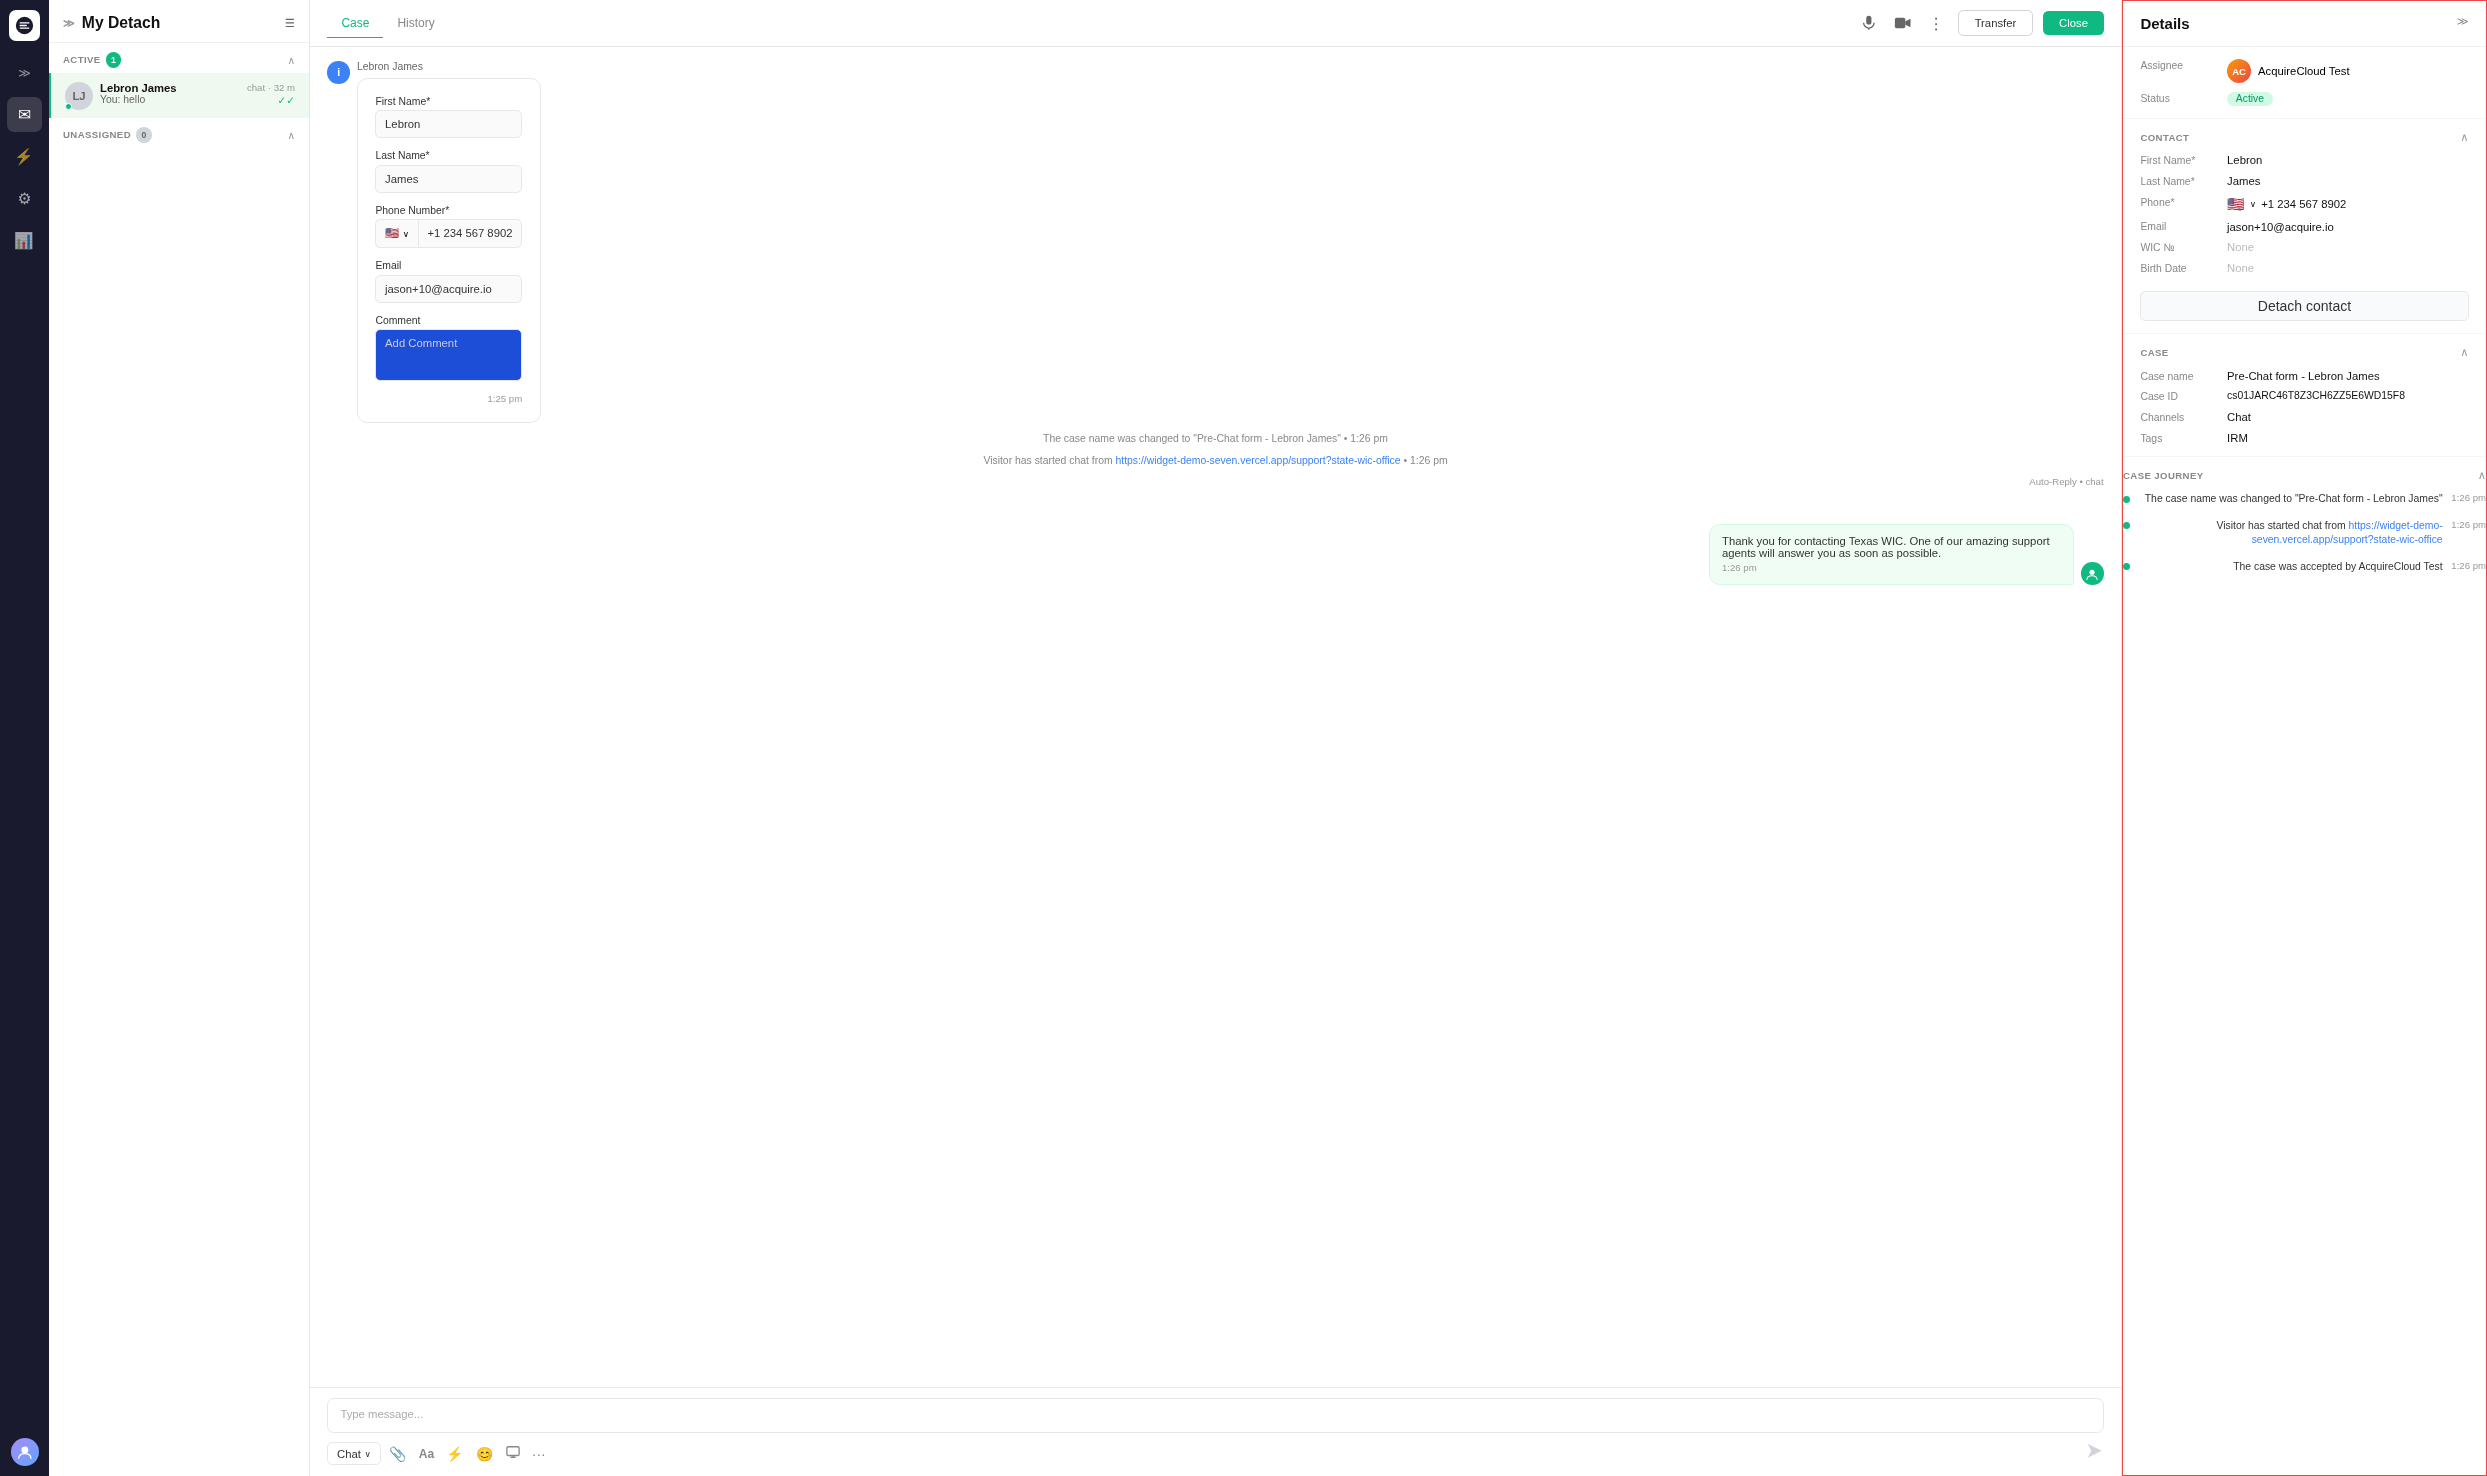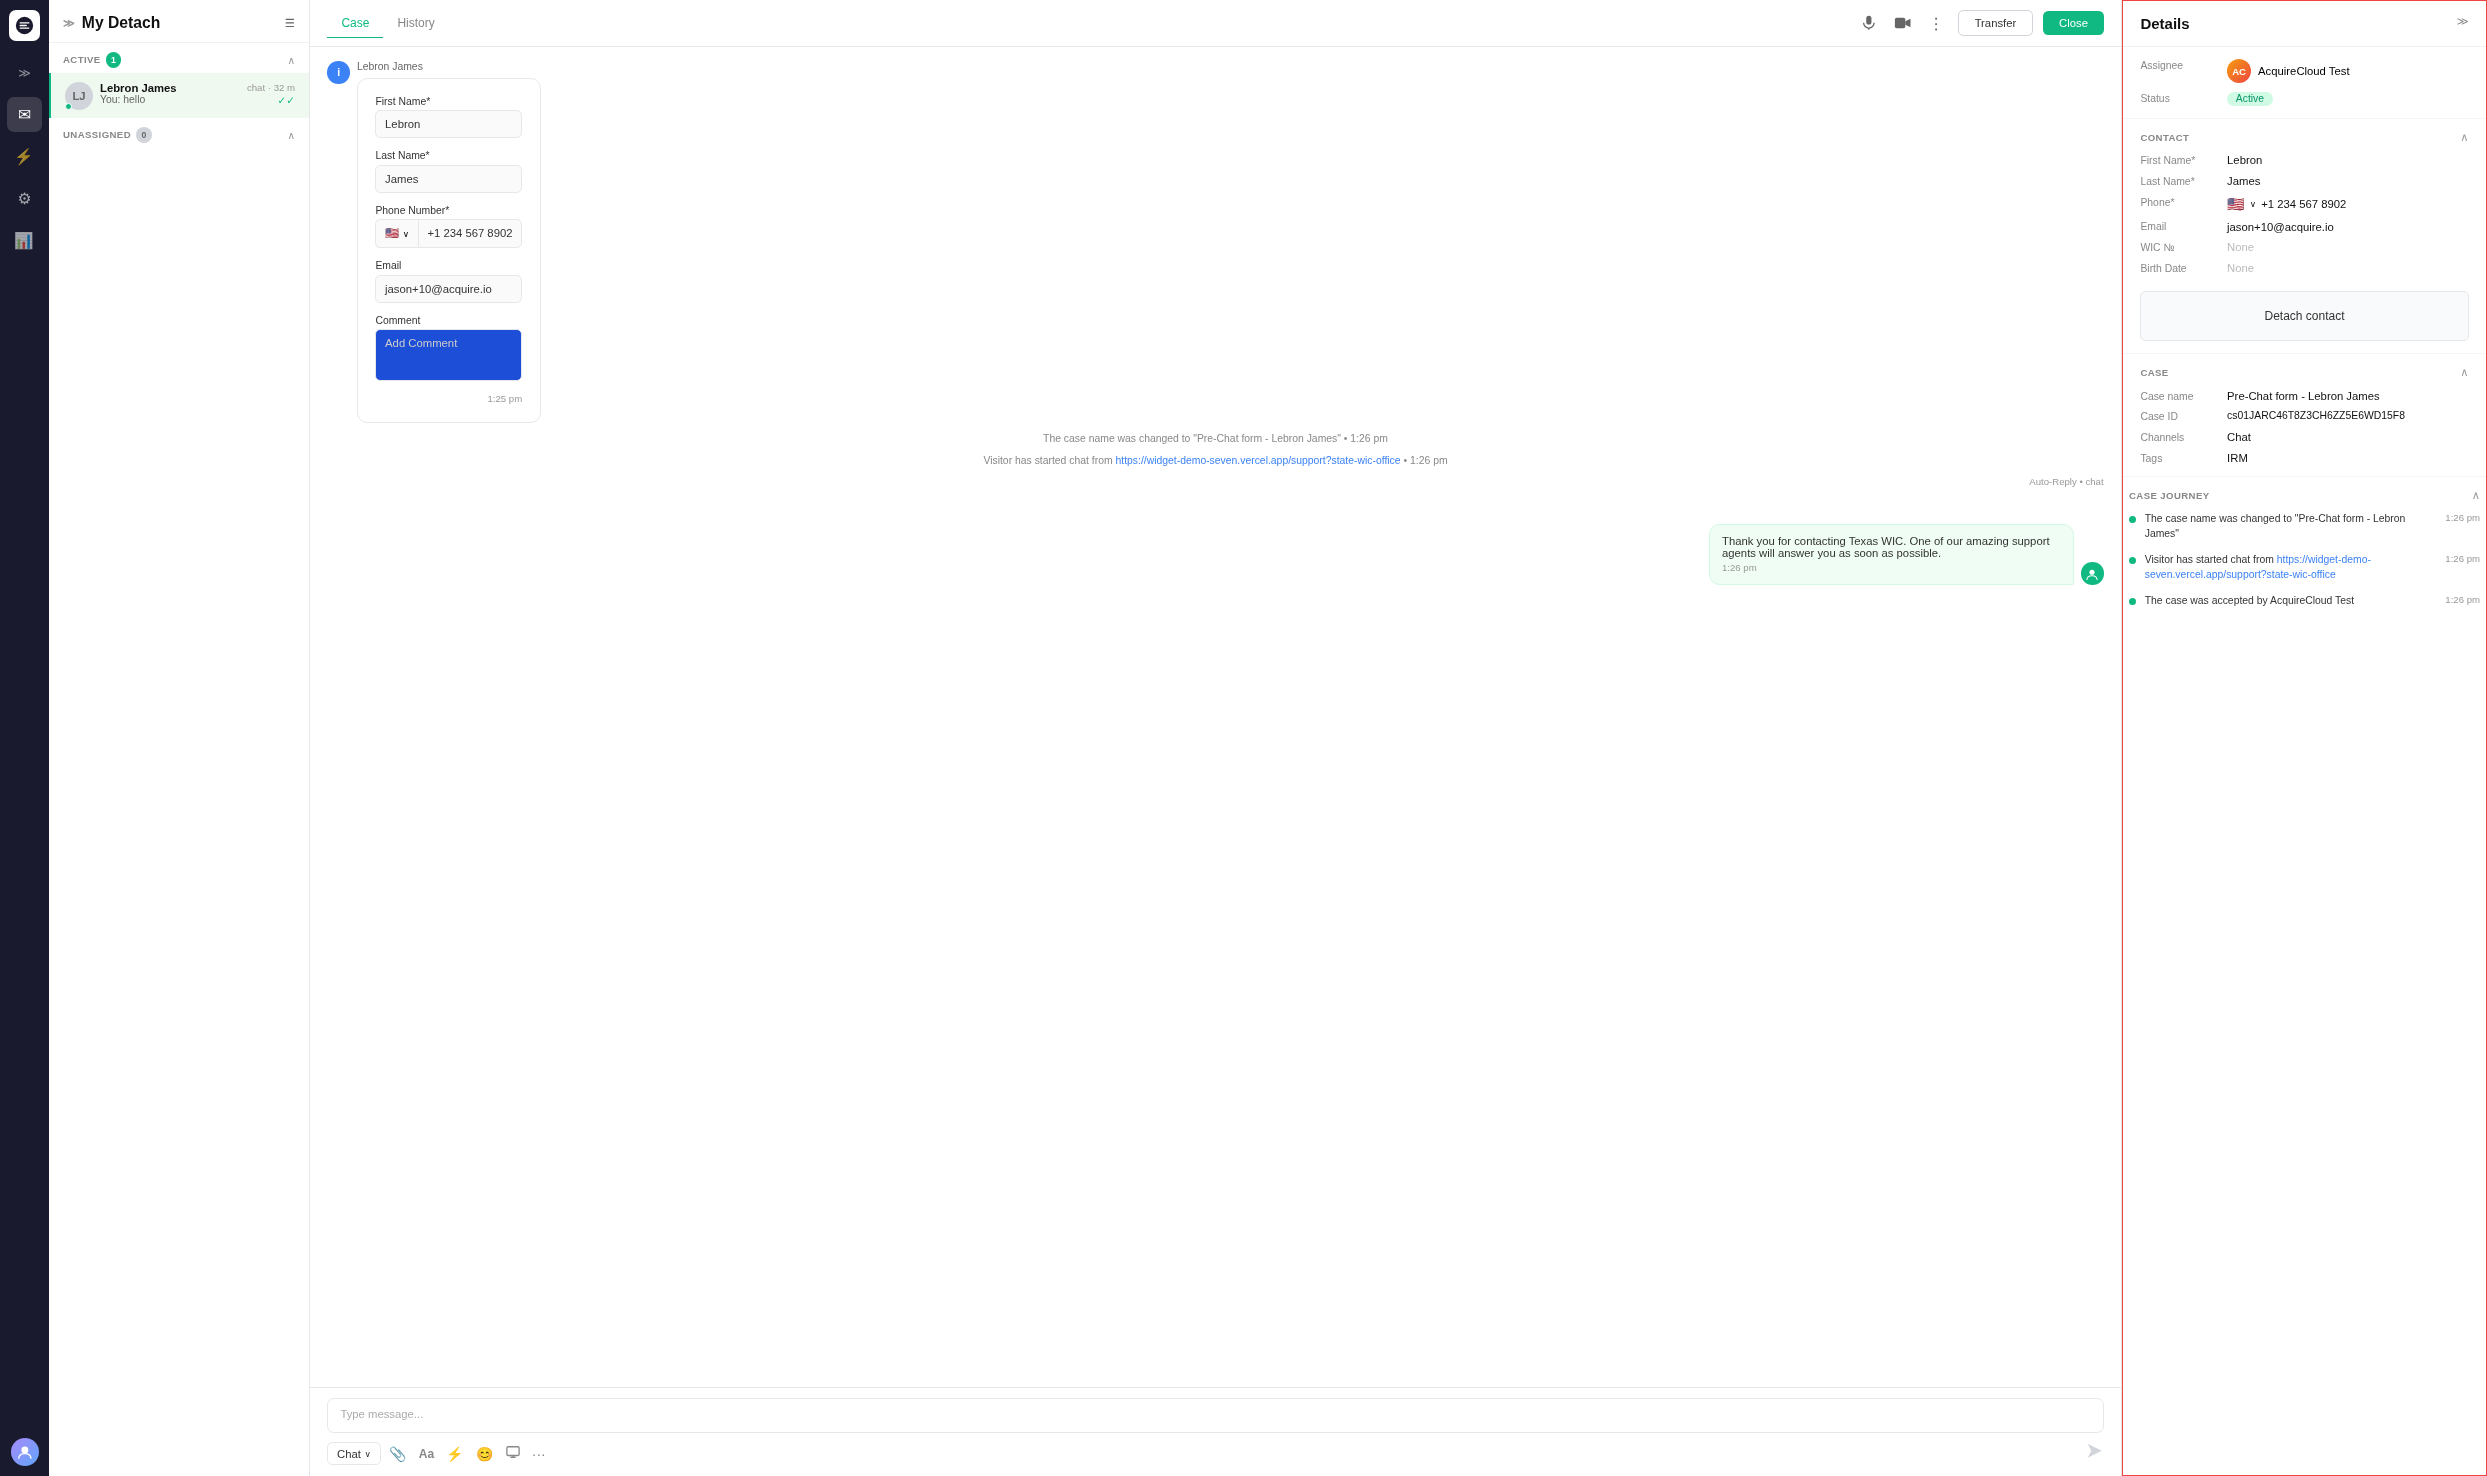--- a/index.html
+++ b/index.html
@@ -418,37 +418,37 @@
     .section-title-row {
       display: flex; align-items: center; justify-content: space-between;
       margin-bottom: 10.4px;
     }
     .section-title {
       font-size: 9.6px; font-weight: 700; color: #888;
       text-transform: uppercase; letter-spacing: 0.4px;
     }
     .detach-btn {
       width: 100%;
-      padding: 17px;
+      padding: 6px;
       border: 0.9px solid #e5e7eb;
       background: #f9fafb;
       border-radius: 5.2px;
-      font-size: 12px;
+      font-size: 14px;
       color: #333;
       cursor: pointer;
       text-align: center;
       margin-top: 8.7px;
     }
     .phone-detail {
       display: flex; align-items: center; gap: 5.2px;
     }
     .flag-mini { font-size: 14px; }
 
     
-    .journey-section { padding: 12px 6px; }
+    .journey-section { padding: 12px 0; text-align: right; }
     .journey-item {
       display: flex; gap: 8.7px; margin-bottom: 12px; align-items: flex-start;
     }
     .journey-dot {
       width: 7px; height: 7px;
       border-radius: 50%;
       background: #10b981;
       flex-shrink: 0;
       margin-top: 3.5px;
     }

